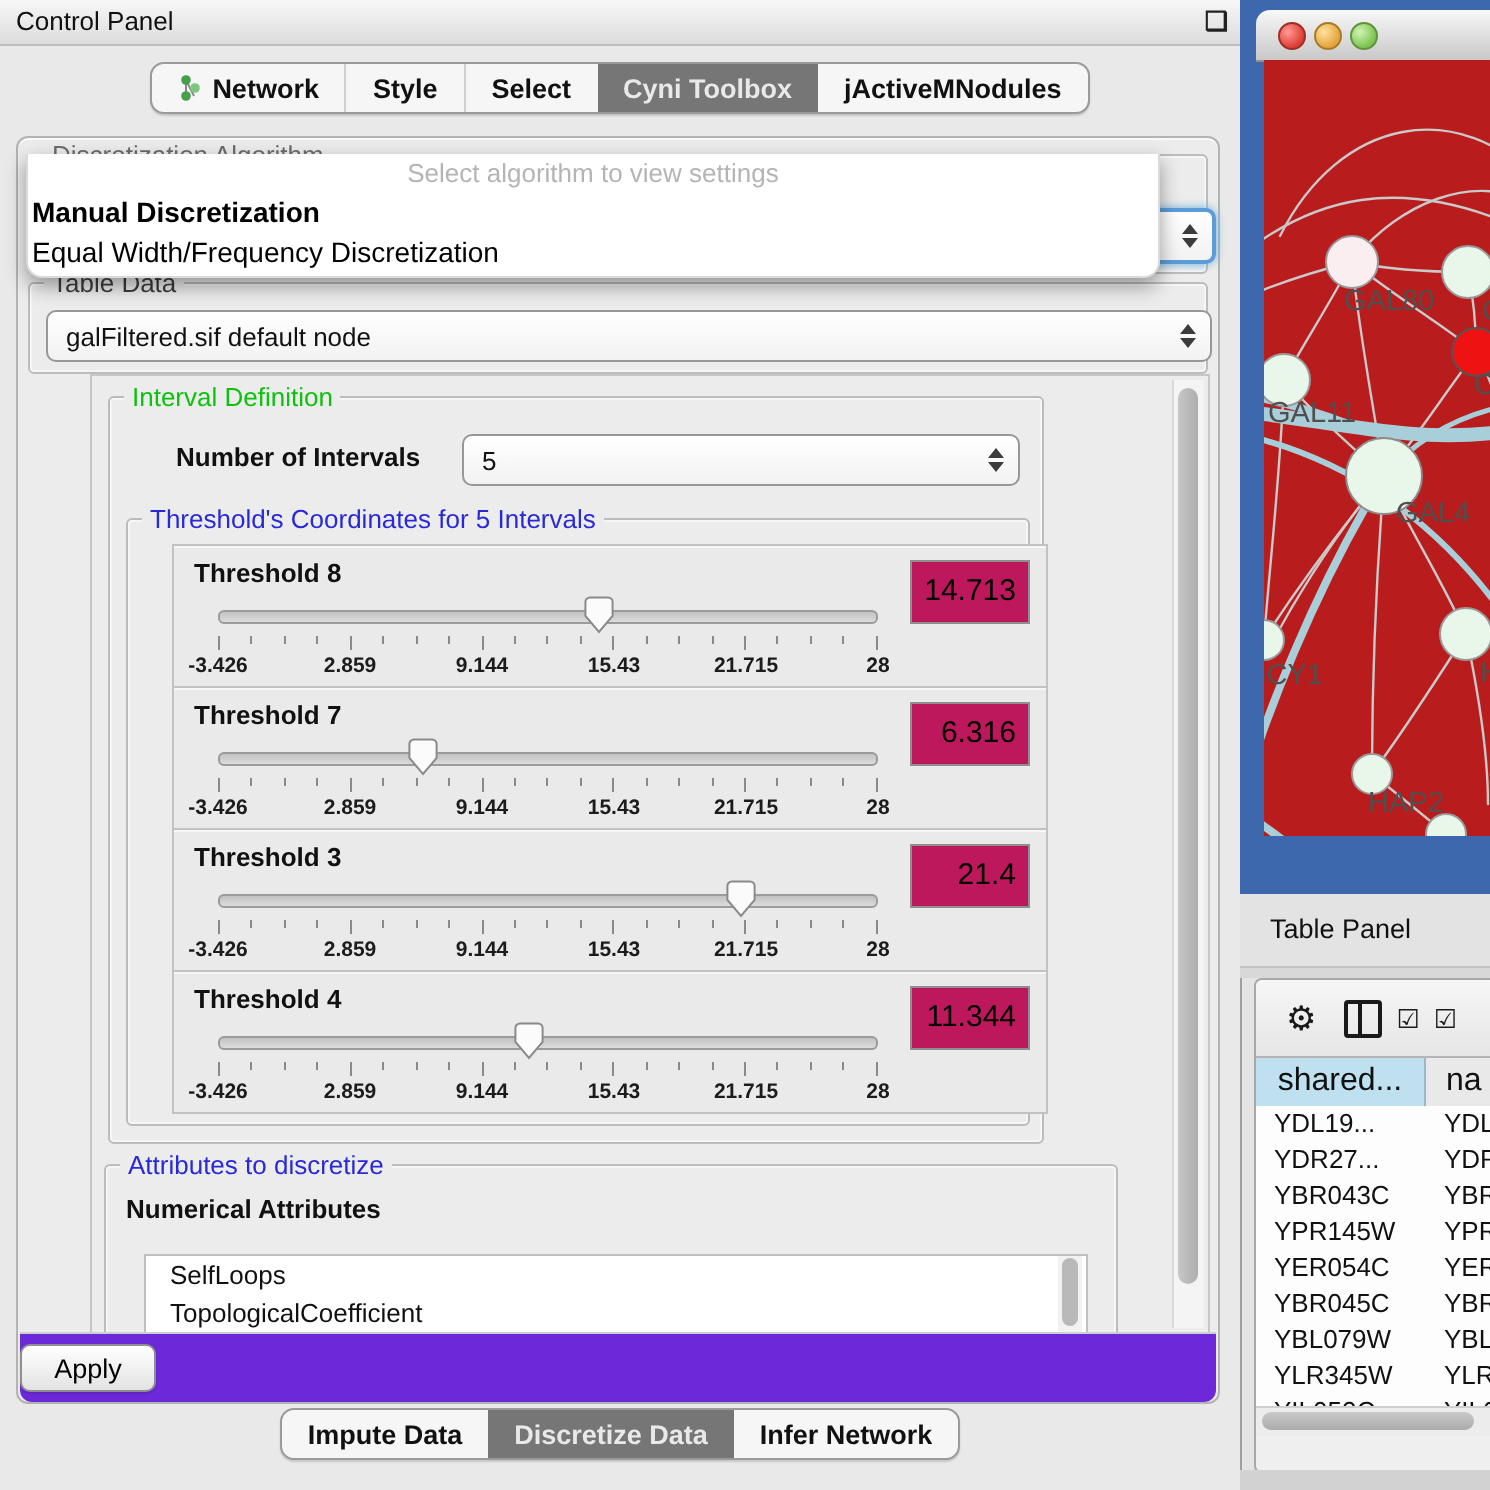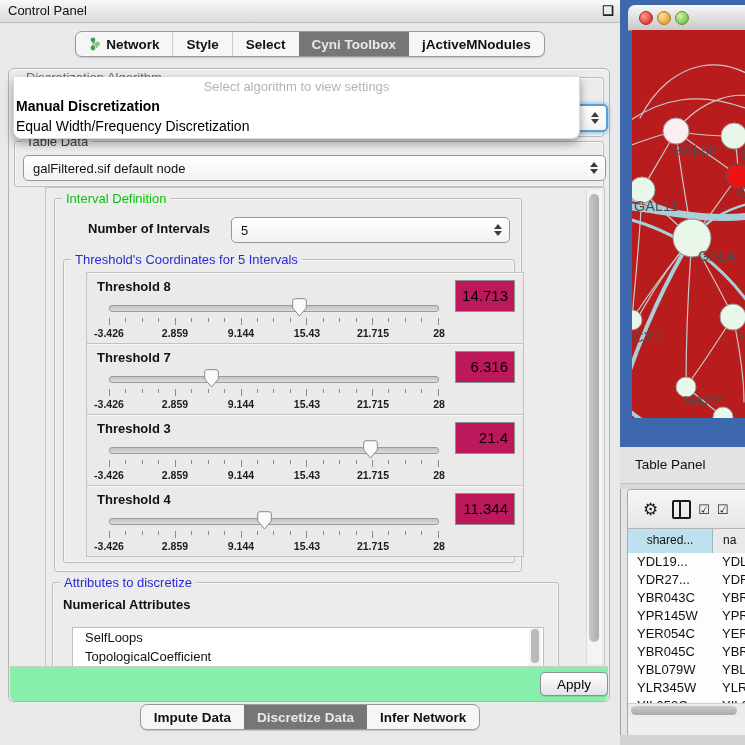--- a/index.html
+++ b/index.html
@@ -80,22 +80,22 @@
     border:1px solid #8f8f8f;font-size:15px;color:#000;text-align:right;line-height:30px;padding-right:6px;}
 
   
   #attr-list{position:absolute;left:19px;top:44px;width:470px;height:52px;background:#ffffff;
     border:1px solid #c0c0c0;overflow:hidden;font-size:13px;color:#111;}
   #attr-list .row{height:19px;line-height:19px;padding-left:12px;}
   #attr-vscroll{position:absolute;right:1px;top:1px;width:12px;height:50px;background:#f2f2f2;}
   #attr-vscroll .thumb{position:absolute;left:2px;top:1px;width:8px;height:34px;border-radius:5px;background:#b9b9b9;}
 
   
-  #apply-strip{left:1px;top:597px;width:598px;height:34px;background:#86efac;border-top:1px solid #cecece;
-    border-radius:0 0 6px 6px;display:flex;align-items:center;justify-content:flex-end;}
+  #apply-strip{left:1px;top:597px;width:598px;height:34px;background:#6d28d9;border-top:1px solid #cecece;
+    border-radius:0 0 6px 6px;display:flex;align-items:center;justify-content:flex-start;}
   #apply-btn{width:66px;height:22px;border:1px solid #8f8f8f;border-radius:5px;
     background:linear-gradient(#ffffff,#e3e3e3);font-size:13.5px;color:#000;
     display:flex;align-items:center;justify-content:center;box-shadow:0 1px 1px rgba(0,0,0,.12);}
 
   
   #blue-frame{left:620px;top:0;width:125px;height:447px;background:#3d68ad;}
   #net-titlebar{left:628px;top:5px;width:117px;height:25px;border-radius:7px 0 0 0;
     background:linear-gradient(#f8f8f8,#c8c8c8);border-bottom:1px solid #909090;}
   .tl{position:absolute;top:6px;width:12px;height:12px;border-radius:50%;}
   #tl-red{left:11px;background:radial-gradient(circle at 4px 4px,#ff9a94,#dd3e36 70%);border:1px solid #9f2e28;}
@@ -110,21 +110,21 @@
   #table-window{left:627px;top:489px;width:118px;height:246px;background:#efefef;
     border:1px solid #a8a8a8;border-right:none;border-radius:4px 0 0 4px;overflow:hidden;}
   #table-toolbar{position:absolute;left:0;top:0;right:0;height:38px;display:flex;align-items:center;
     background:linear-gradient(#f6f6f6,#e6e6e6);}
   #gear-ic{font-size:17px;color:#1a1a1a;margin-left:15px;}
   #split-ic{width:15px;height:15px;border:2px solid #1a1a1a;border-radius:2px;margin-left:14px;position:relative;}
   #split-ic:after{content:"";position:absolute;left:5px;top:0;bottom:0;width:2px;background:#1a1a1a;}
   .chk-ic{font-size:13px;color:#1a1a1a;margin-left:7px;}
   .chk-ic:first-of-type{margin-left:14px;}
   #table-head{position:absolute;left:0;top:38px;right:0;height:25px;display:flex;border-top:1px solid #b5b5b5;border-bottom:1px solid #b5b5b5;}
-  #table-head .hc{font-size:12px;color:#111;line-height:23px;}
+  #table-head .hc{font-size:16px;color:#111;line-height:23px;}
   #col1h{width:84px;background:#bfe0ee;border-right:1px solid #9fb9c4;text-align:center;}
   #col2h{flex:1;background:#e9e9e9;padding-left:10px;}
   #table-rows{position:absolute;left:0;top:63px;right:0;height:150px;overflow:hidden;background:#fdfdfd;}
   #table-rows .tr{display:flex;height:18px;line-height:18px;font-size:13px;color:#111;}
   #table-rows .tr .c1{width:84px;padding-left:9px;box-sizing:border-box;}
   #table-rows .tr .c2{flex:1;padding-left:10px;white-space:nowrap;overflow:hidden;}
   #table-hscroll{position:absolute;left:0;right:0;top:213px;height:14px;background:#ececec;border-top:1px solid #cfcfcf;}
   #table-hscroll .thumb{position:absolute;left:3px;top:2px;width:106px;height:9px;border-radius:5px;
     background:linear-gradient(#c9c9c9,#ababab);}
   #below-table{left:620px;top:735px;width:125px;height:10px;background:#d2d2d2;}

